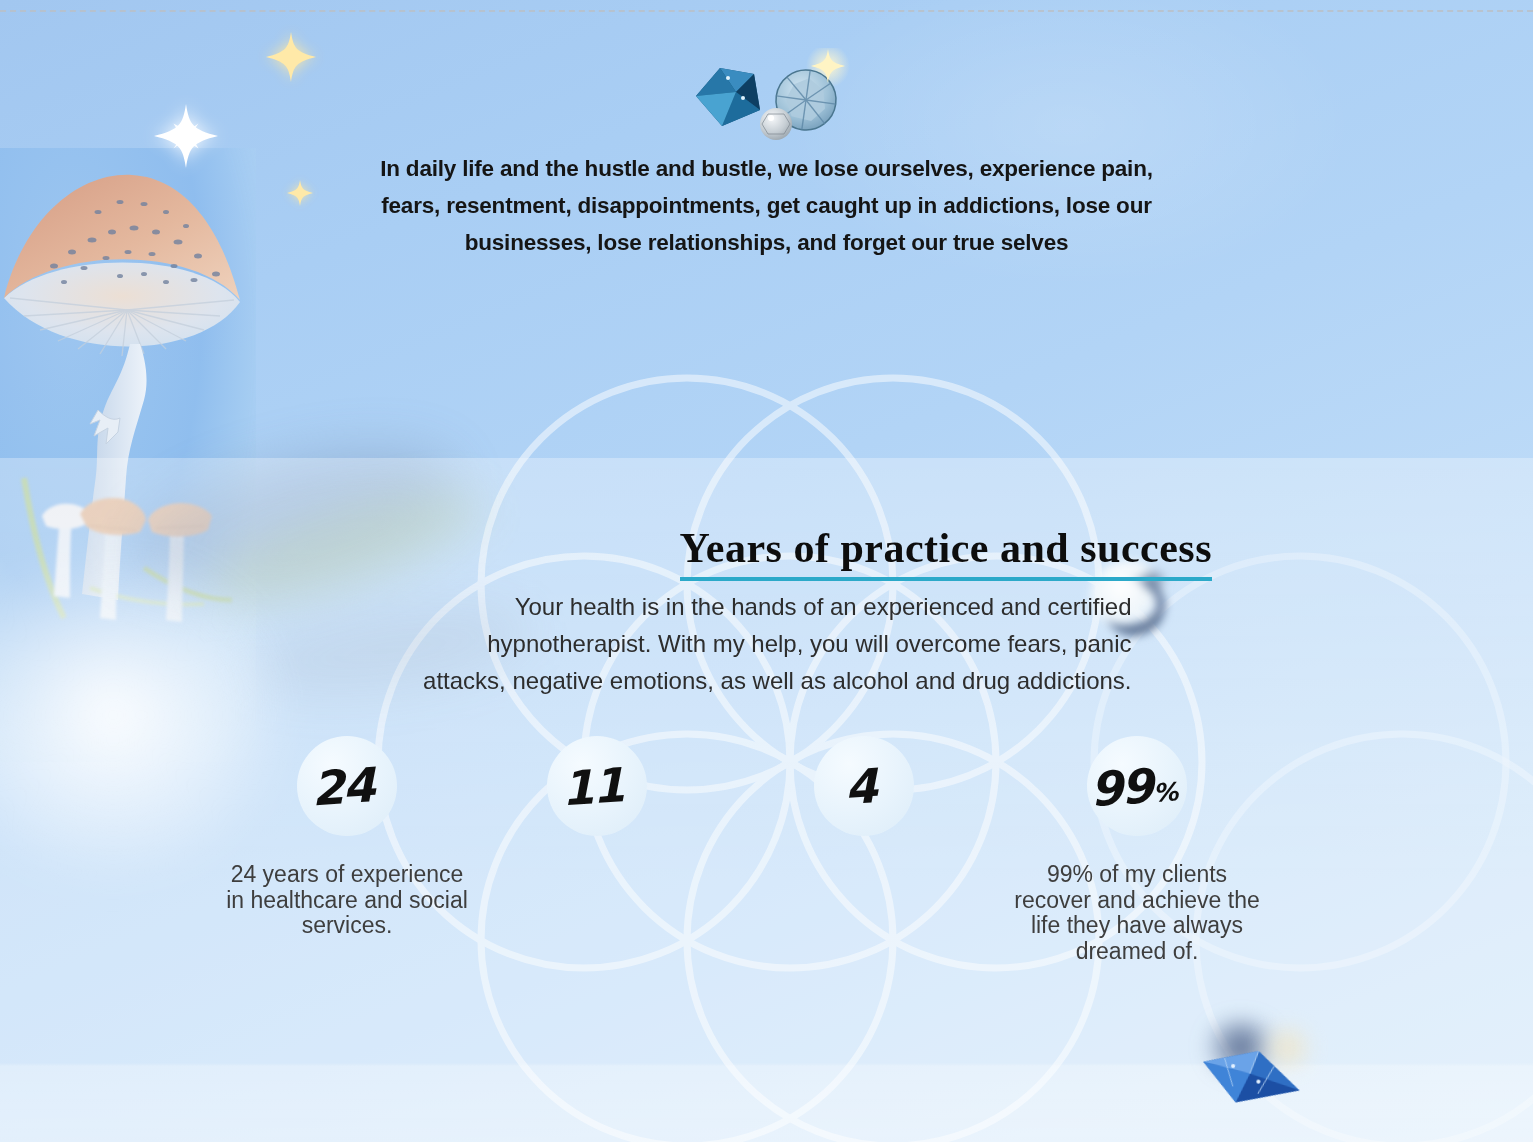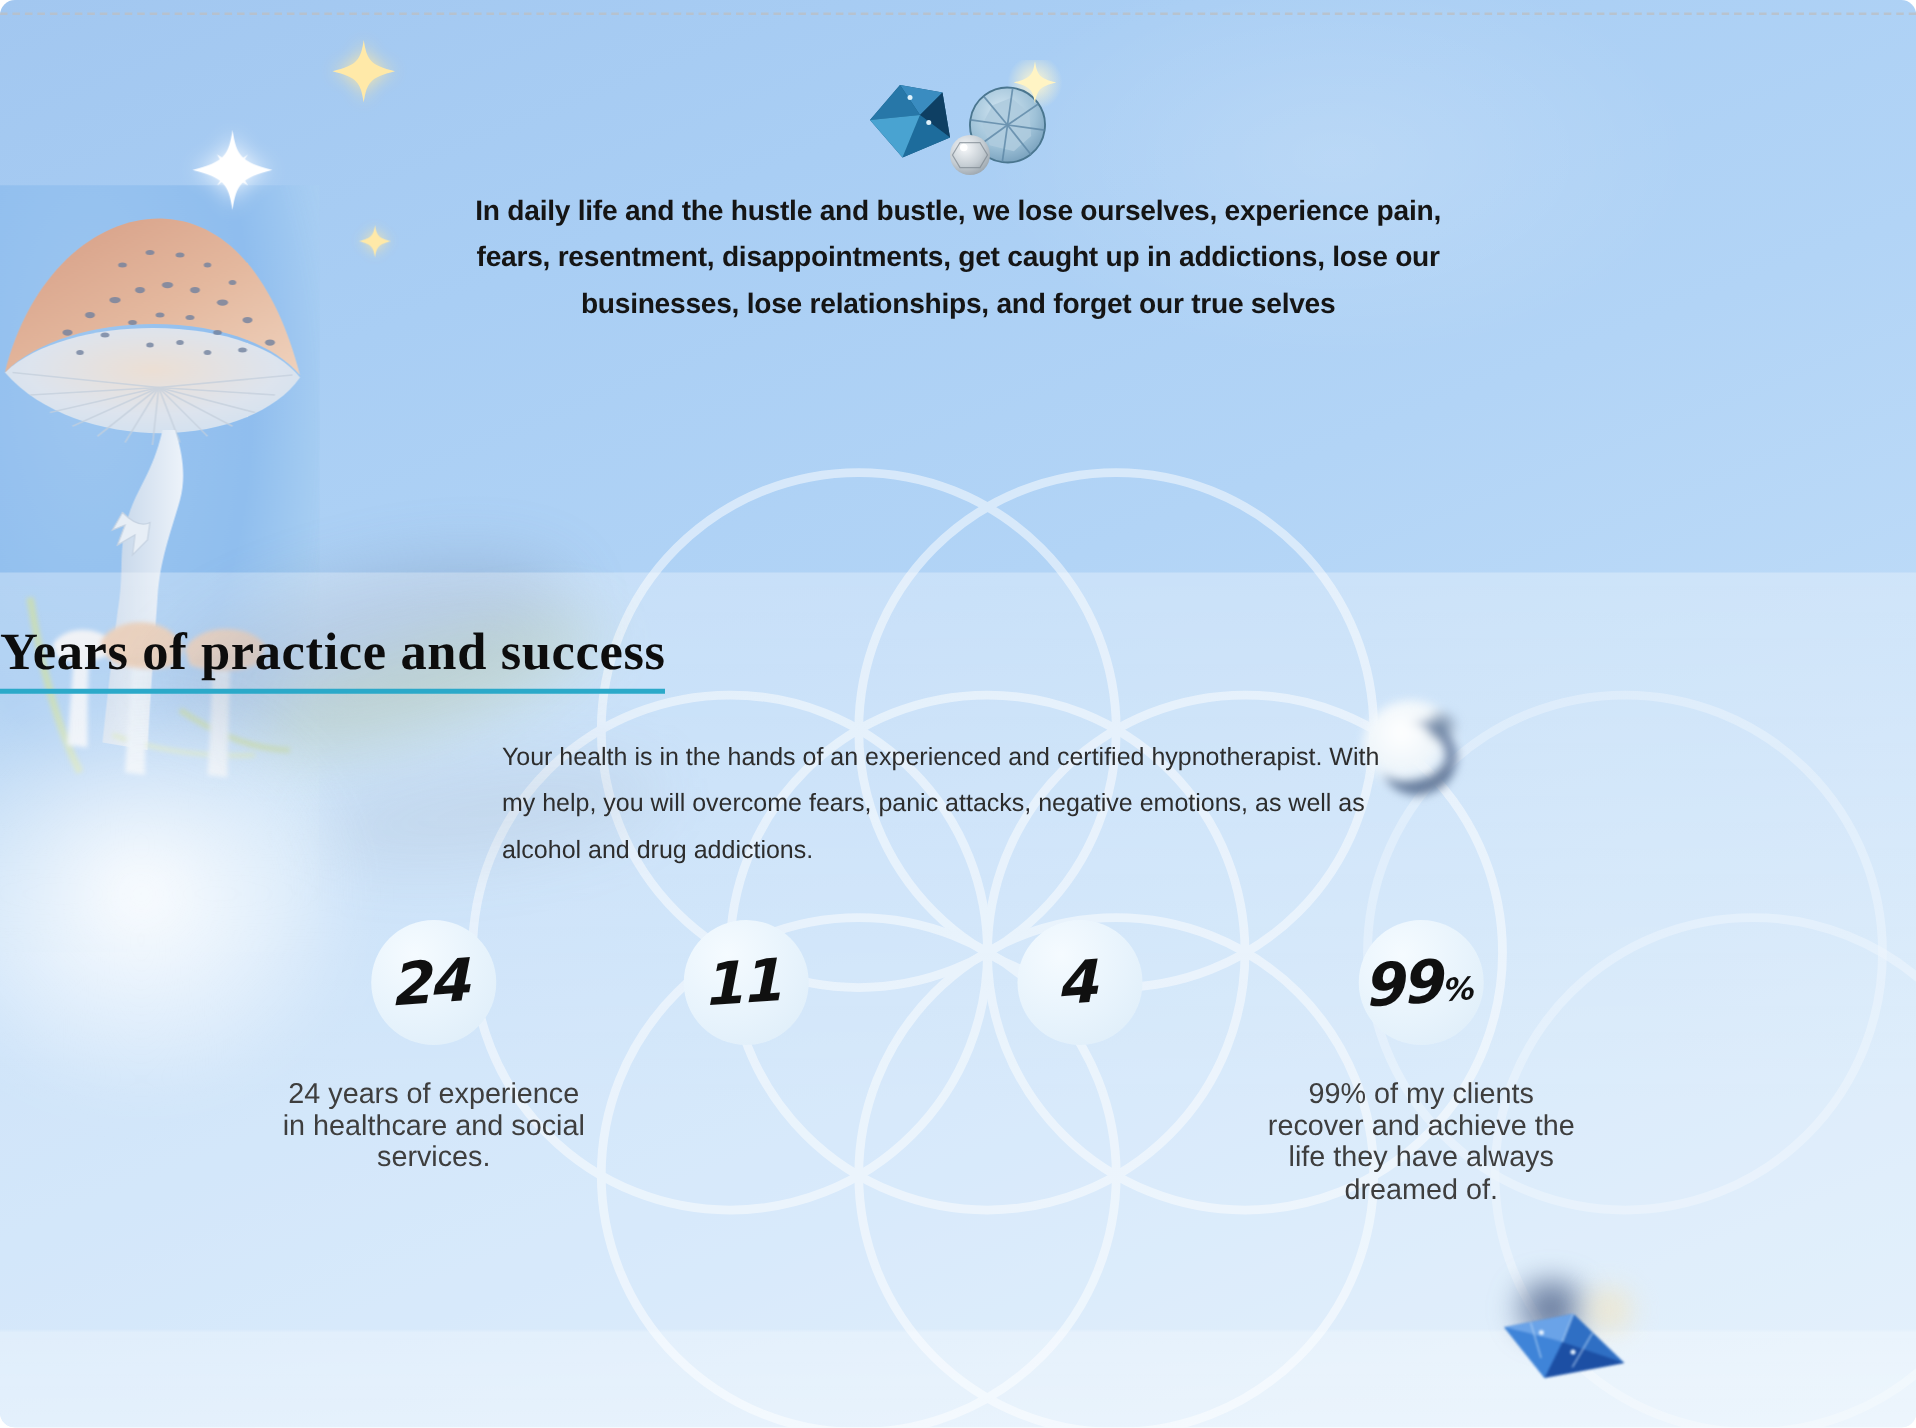--- a/index.html
+++ b/index.html
@@ -1,18 +1,18 @@
 <!DOCTYPE html>
 <html><head>
 <meta charset="utf-8">
 <style>
   * { margin:0; padding:0; box-sizing:border-box; }
   html,body { width:1533px; height:1142px; }
   body { font-family:"Liberation Sans", sans-serif; overflow:hidden; }
-  .page { position:relative; width:1533px; height:1142px; overflow:hidden;border-radius:12px; }
+  .page { position:relative; width:1533px; height:1142px; overflow:hidden; }
 
   
   .bg { position:absolute; inset:0; z-index:0;
         background:linear-gradient(158deg,#a2c7f0 0%,#a9cef4 22%,#b2d4f6 45%,#bfdcf8 68%,#cde4f9 88%,#d3e8fa 100%); }
   .light-ray { position:absolute; left:700px; top:0; width:740px; height:420px; z-index:0;
         background:radial-gradient(55% 55% at 50% 30%, rgba(255,255,255,.16), rgba(255,255,255,0) 70%); }
   svg.flower { position:absolute; left:0; top:0; z-index:1; opacity:.5; }
 
   
   .mushroom-wrap { position:absolute; left:-6px; top:148px; width:262px; height:614px; z-index:1;
@@ -38,26 +38,26 @@
   .sp-yellow-lg { left:266px; top:32px; width:50px; height:50px; filter:drop-shadow(0 0 7px rgba(255,232,160,.95)); }
   .sp-white { left:154px; top:104px; width:64px; height:64px; filter:drop-shadow(0 0 9px rgba(255,255,255,.95)); }
   .sp-yellow-sm { left:287px; top:180px; width:26px; height:26px; filter:drop-shadow(0 0 5px rgba(255,232,160,.9)); }
 
   
   .gems-top { position:absolute; left:688px; top:48px; width:172px; height:102px; z-index:3; }
 
   
   .hero-text { position:absolute; left:50%; top:150px; transform:translateX(-50%); width:800px; z-index:4;
         text-align:center; font-weight:700; font-size:22.5px; line-height:37px; color:#151515; letter-spacing:-.2px; }
-  .title-wrap { position:absolute; left:0; top:498px; width:1212px; text-align:left; z-index:4; }
+  .title-wrap { position:absolute; left:0; top:524px; width:1212px; text-align:right; z-index:4; }
   .title-wrap h2 { display:inline-block; font-family:"Liberation Serif","DejaVu Serif",serif;
         font-weight:700; font-size:42px; letter-spacing:.5px; color:#0d0d0d;
         padding-bottom:5px; border-bottom:4px solid #2ba9c9; }
   .subtitle { position:absolute; left:50%; top:588px; transform:translateX(-50%); width:730px; z-index:4;
-        text-align:left; font-size:20px; line-height:37px; color:#2d2d2d; }
+        text-align:right; font-size:24px; line-height:37px; color:#2d2d2d; }
 
   
   .stats { position:absolute; left:0; top:736px; width:1533px; height:260px; z-index:4; }
   .stat-col { position:absolute; width:260px; text-align:center; }
   .stat-col.c1 { left:217px; } .stat-col.c2 { left:467px; } .stat-col.c3 { left:734px; } .stat-col.c4 { left:1007px; }
   .stat-circle { width:100px; height:100px; margin:0 auto; border-radius:50%;
         background:radial-gradient(circle at 35% 28%, #f5fbff 0%, #e7f3fc 55%, #dcecf8 100%);
         display:flex; align-items:center; justify-content:center; }
   .stat-number { font-family:"DejaVu Sans", sans-serif; font-style:italic; font-weight:700;
         font-size:47px; color:#101010; letter-spacing:-2px; transform:rotate(-4deg) skewX(-4deg); display:inline-block; }

